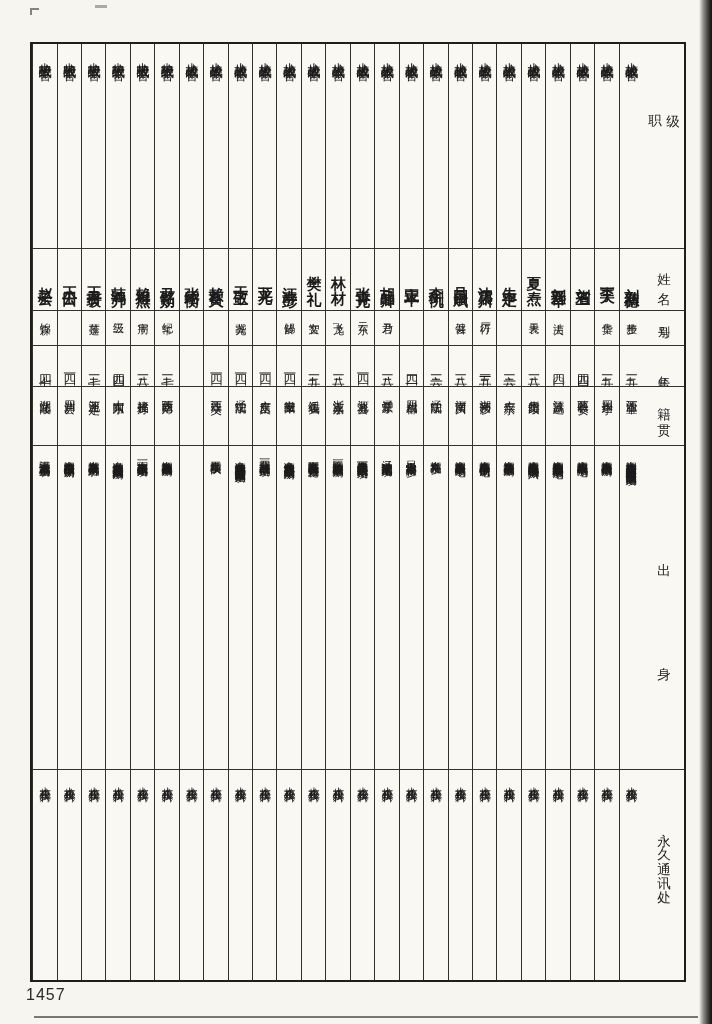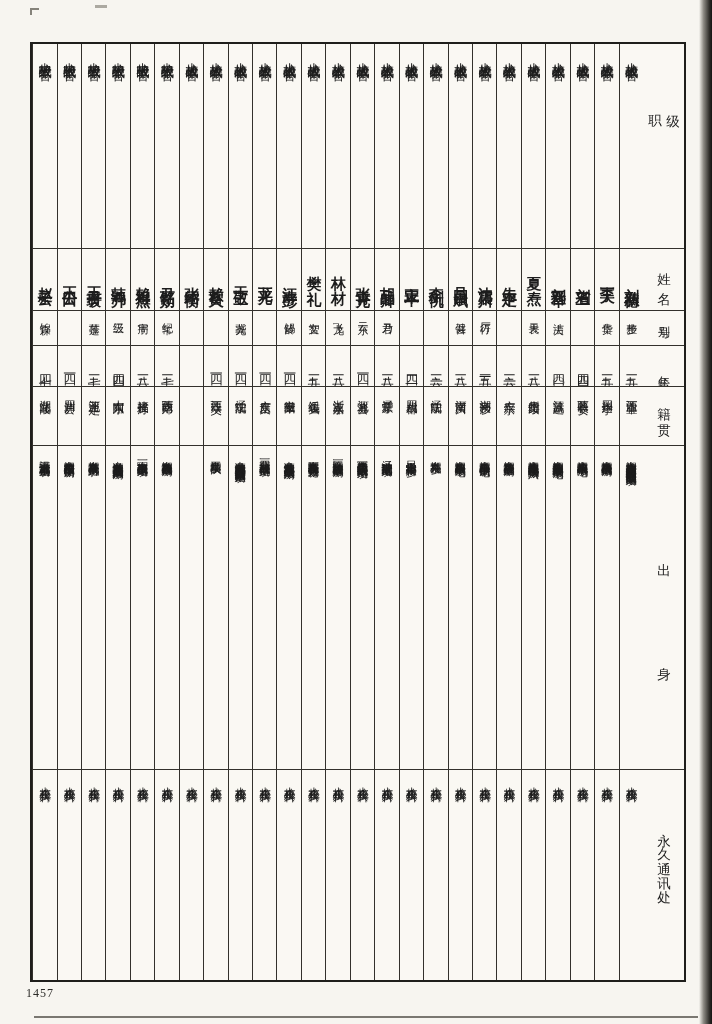--- a/index.html
+++ b/index.html
@@ -72,22 +72,22 @@
   .header-col .h-rank span    { padding-top:52px; letter-spacing:76px; }
   .header-col .h-name span    { padding-top:5px;  letter-spacing:20px; }
   .header-col .h-alias span   { padding-top:2px;  letter-spacing:2px;  font-size:12px; }
   .header-col .h-age span     { padding-top:3px;  letter-spacing:2px;  font-size:12px; }
   .header-col .h-native span  { padding-top:6px;  letter-spacing:16px; }
   .header-col .h-origin span  { padding-top:100px; letter-spacing:105px; }
   .header-col .h-address span { padding-top:45px; letter-spacing:14px; }
 
   .page-number {
     position:absolute; left:26px; top:986px;
-    font-size:12px; letter-spacing:1px; color:#2b2a27;
-    font-family:Liberation Serif, serif;
+    font-size:16px; letter-spacing:1px; color:#2b2a27;
+    font-family:Liberation Sans, sans-serif;
   }
 </style>
 </head>
 <body>
 
 <div class="scan-mark-a"></div>
 <div class="scan-mark-b"></div>
 
 <div class="table">
   <div class="col header-col">

